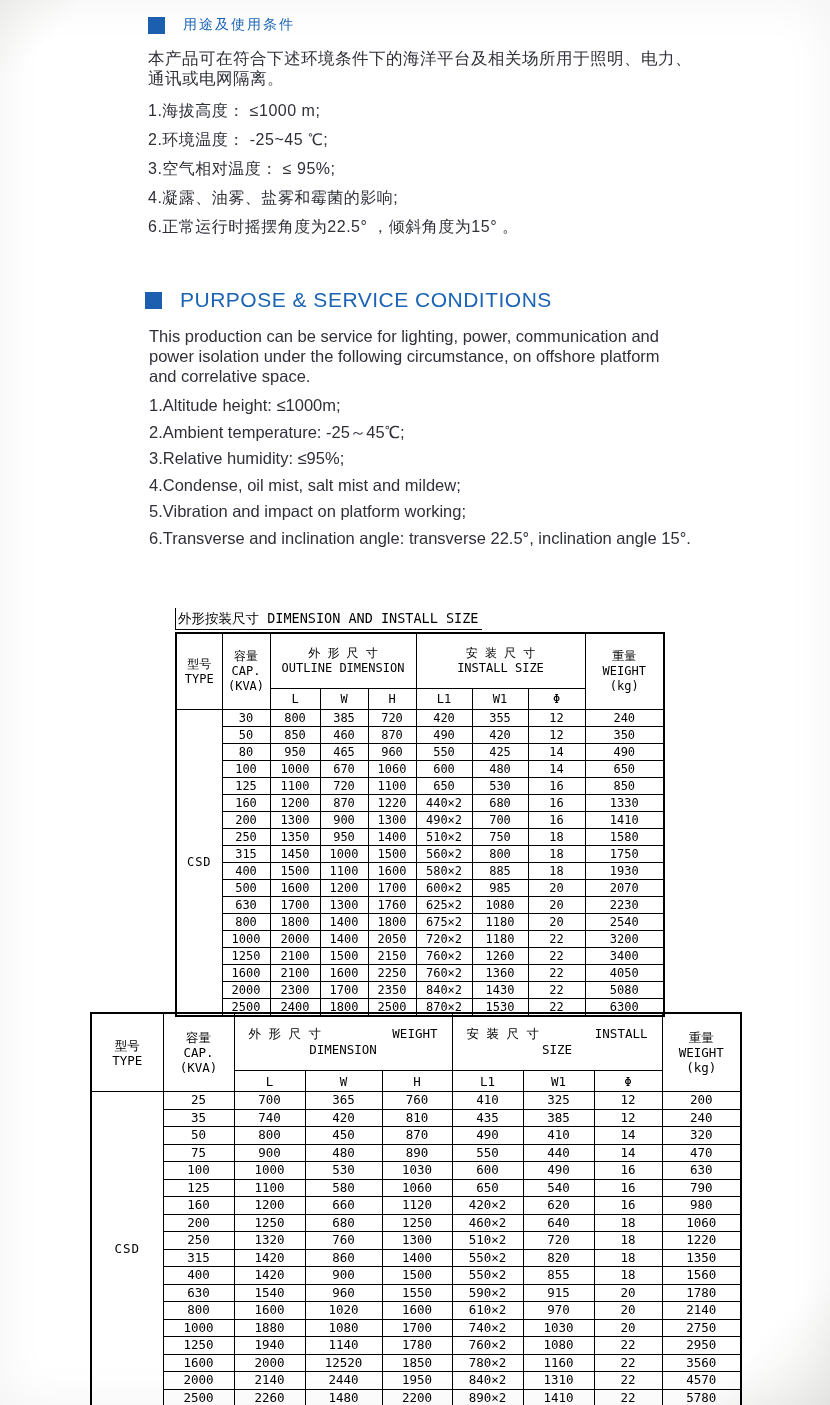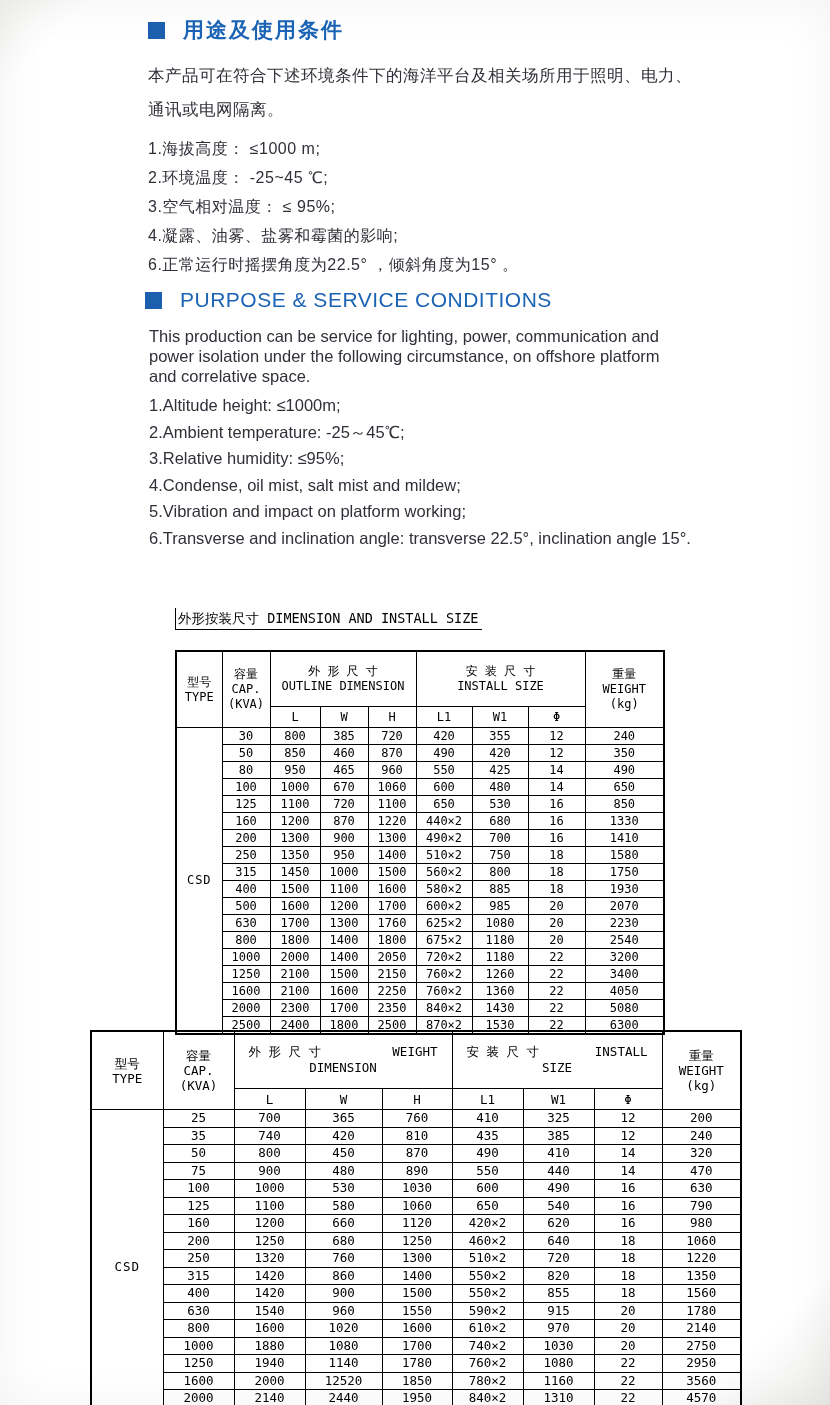--- a/index.html
+++ b/index.html
@@ -15,41 +15,41 @@
     box-shadow:inset 0 0 50px rgba(0,0,0,0.05);
   }
 
   
   .section{position:absolute;}
   #cn-section{top:16px;left:148px;width:566px;}
   #en-section{top:288px;left:145px;width:700px;}
 
   .sec-head{display:flex;align-items:center;gap:18px;margin-bottom:14px;}
   .bullet{width:17px;height:17px;background:#1c5fae;flex:0 0 auto;}
-  .sec-title-cn{font-size:21px;font-weight:bold;color:#1a63b5;letter-spacing:2px;}
+  .sec-title-cn{font-size:14px;font-weight:normal;color:#1a63b5;letter-spacing:2px;}
   .sec-title-en{font-size:21px;font-weight:normal;color:#1a63b5;letter-spacing:0.5px;}
 
-  .intro-cn{font-size:16.5px;line-height:34px;width:556px;margin:10px 0 0 0;letter-spacing:0.5px;}
+  .intro-cn{font-size:16.5px;line-height:20px;width:556px;margin:10px 0 0 0;letter-spacing:0.5px;}
   .items-cn{margin-top:8px;font-size:16px;}
   .items-cn .li{line-height:29px;letter-spacing:0.5px;}
 
   .intro-en{font-size:16.5px;line-height:20px;width:530px;margin:8px 0 0 4px;}
   .items-en{margin-top:6px;font-size:16.5px;margin-left:4px;}
   .items-en .li{line-height:26.5px;white-space:nowrap;}
   .tbl-font{font-family:"DejaVu Sans Mono","Liberation Mono",monospace;color:#000;}
 
   #table1-wrap{position:absolute;top:608px;left:175px;}
   #table2-wrap{position:absolute;top:1012px;left:90px;}
 
   .tbl-title{
     font-size:13.5px;line-height:20px;white-space:nowrap;
     border-bottom:1px solid #000;border-left:1px solid #000;
     display:inline-block;padding:0 4px 1px 2px;margin-bottom:2px;
   }
-  table{border-collapse:collapse;table-layout:fixed;background:transparent;margin-top:18px;}
+  table{border-collapse:collapse;table-layout:fixed;background:transparent;}
   table{border:2px solid #000;}
   th,td{border:1px solid #000;text-align:center;vertical-align:middle;padding:0;overflow:hidden;}
 
   #table1 th,#table1 td{font-size:12px;}
   #table1 tbody td{height:16px;line-height:15px;}
   #table1 thead tr.grp th{height:54px;}
   #table1 thead tr.sub th{height:20px;font-weight:normal;}
 
   #table2 th,#table2 td{font-size:12.5px;}
   #table2 tbody td{height:16.5px;line-height:16px;}

